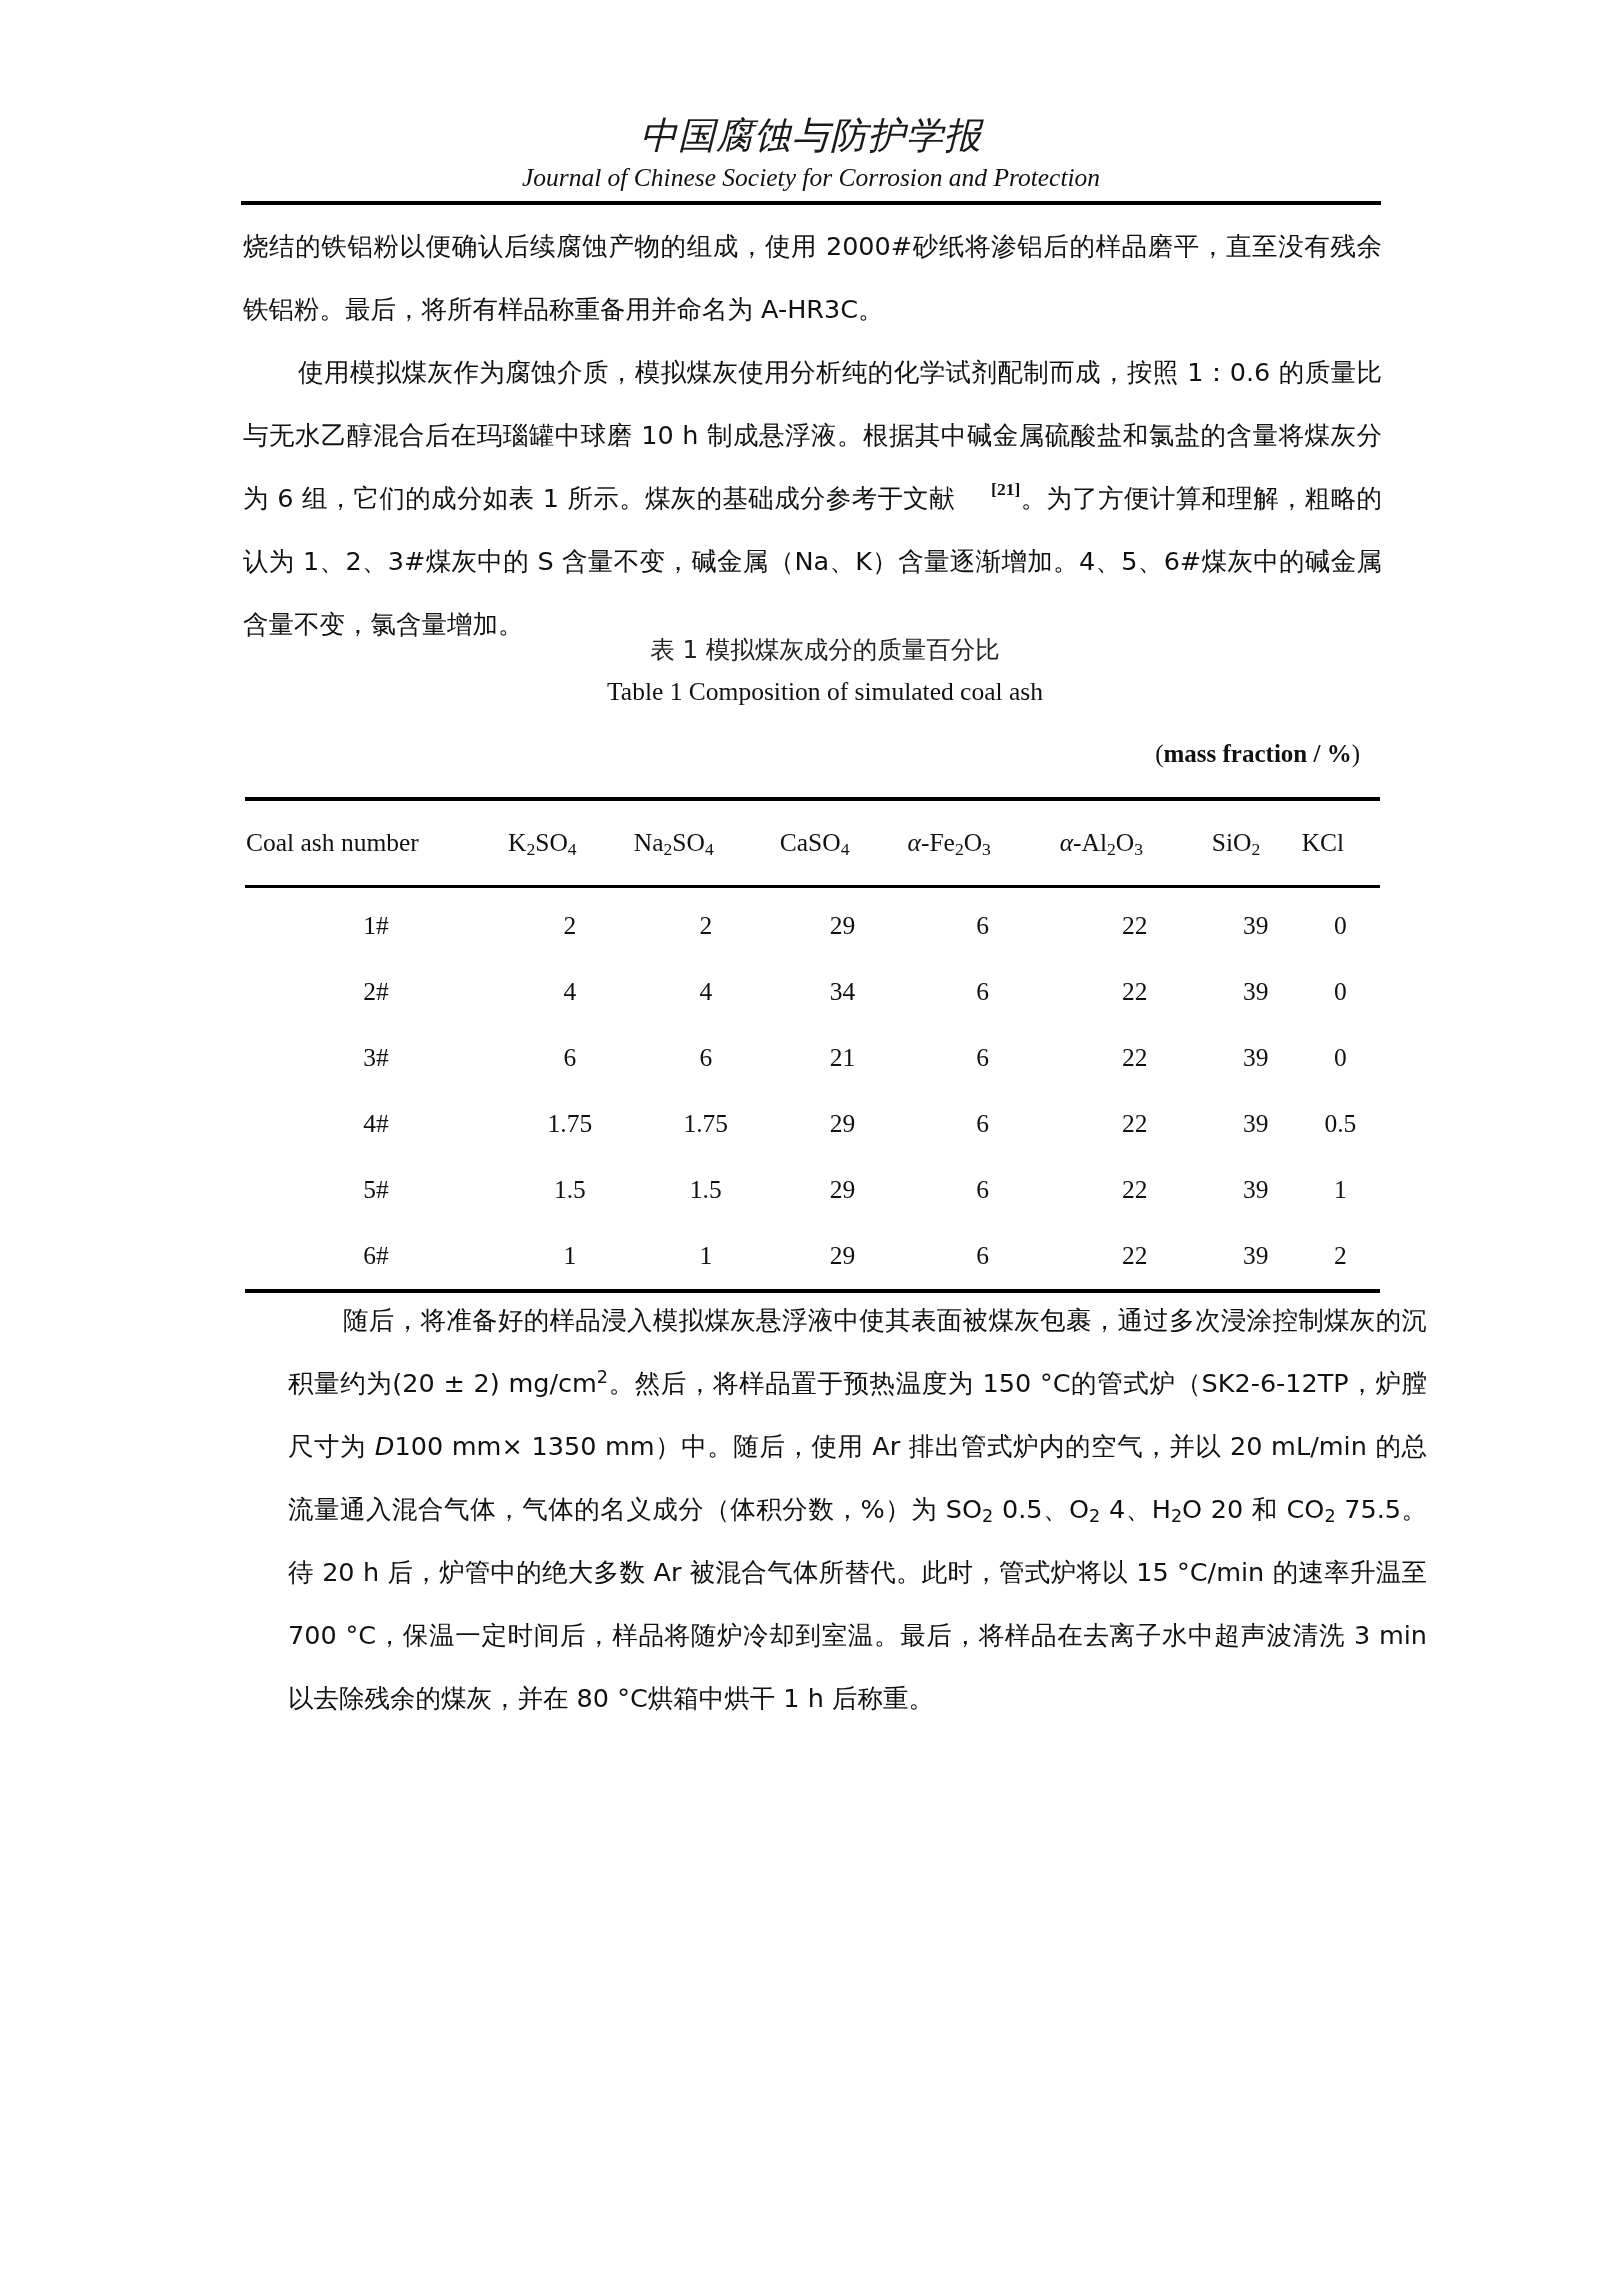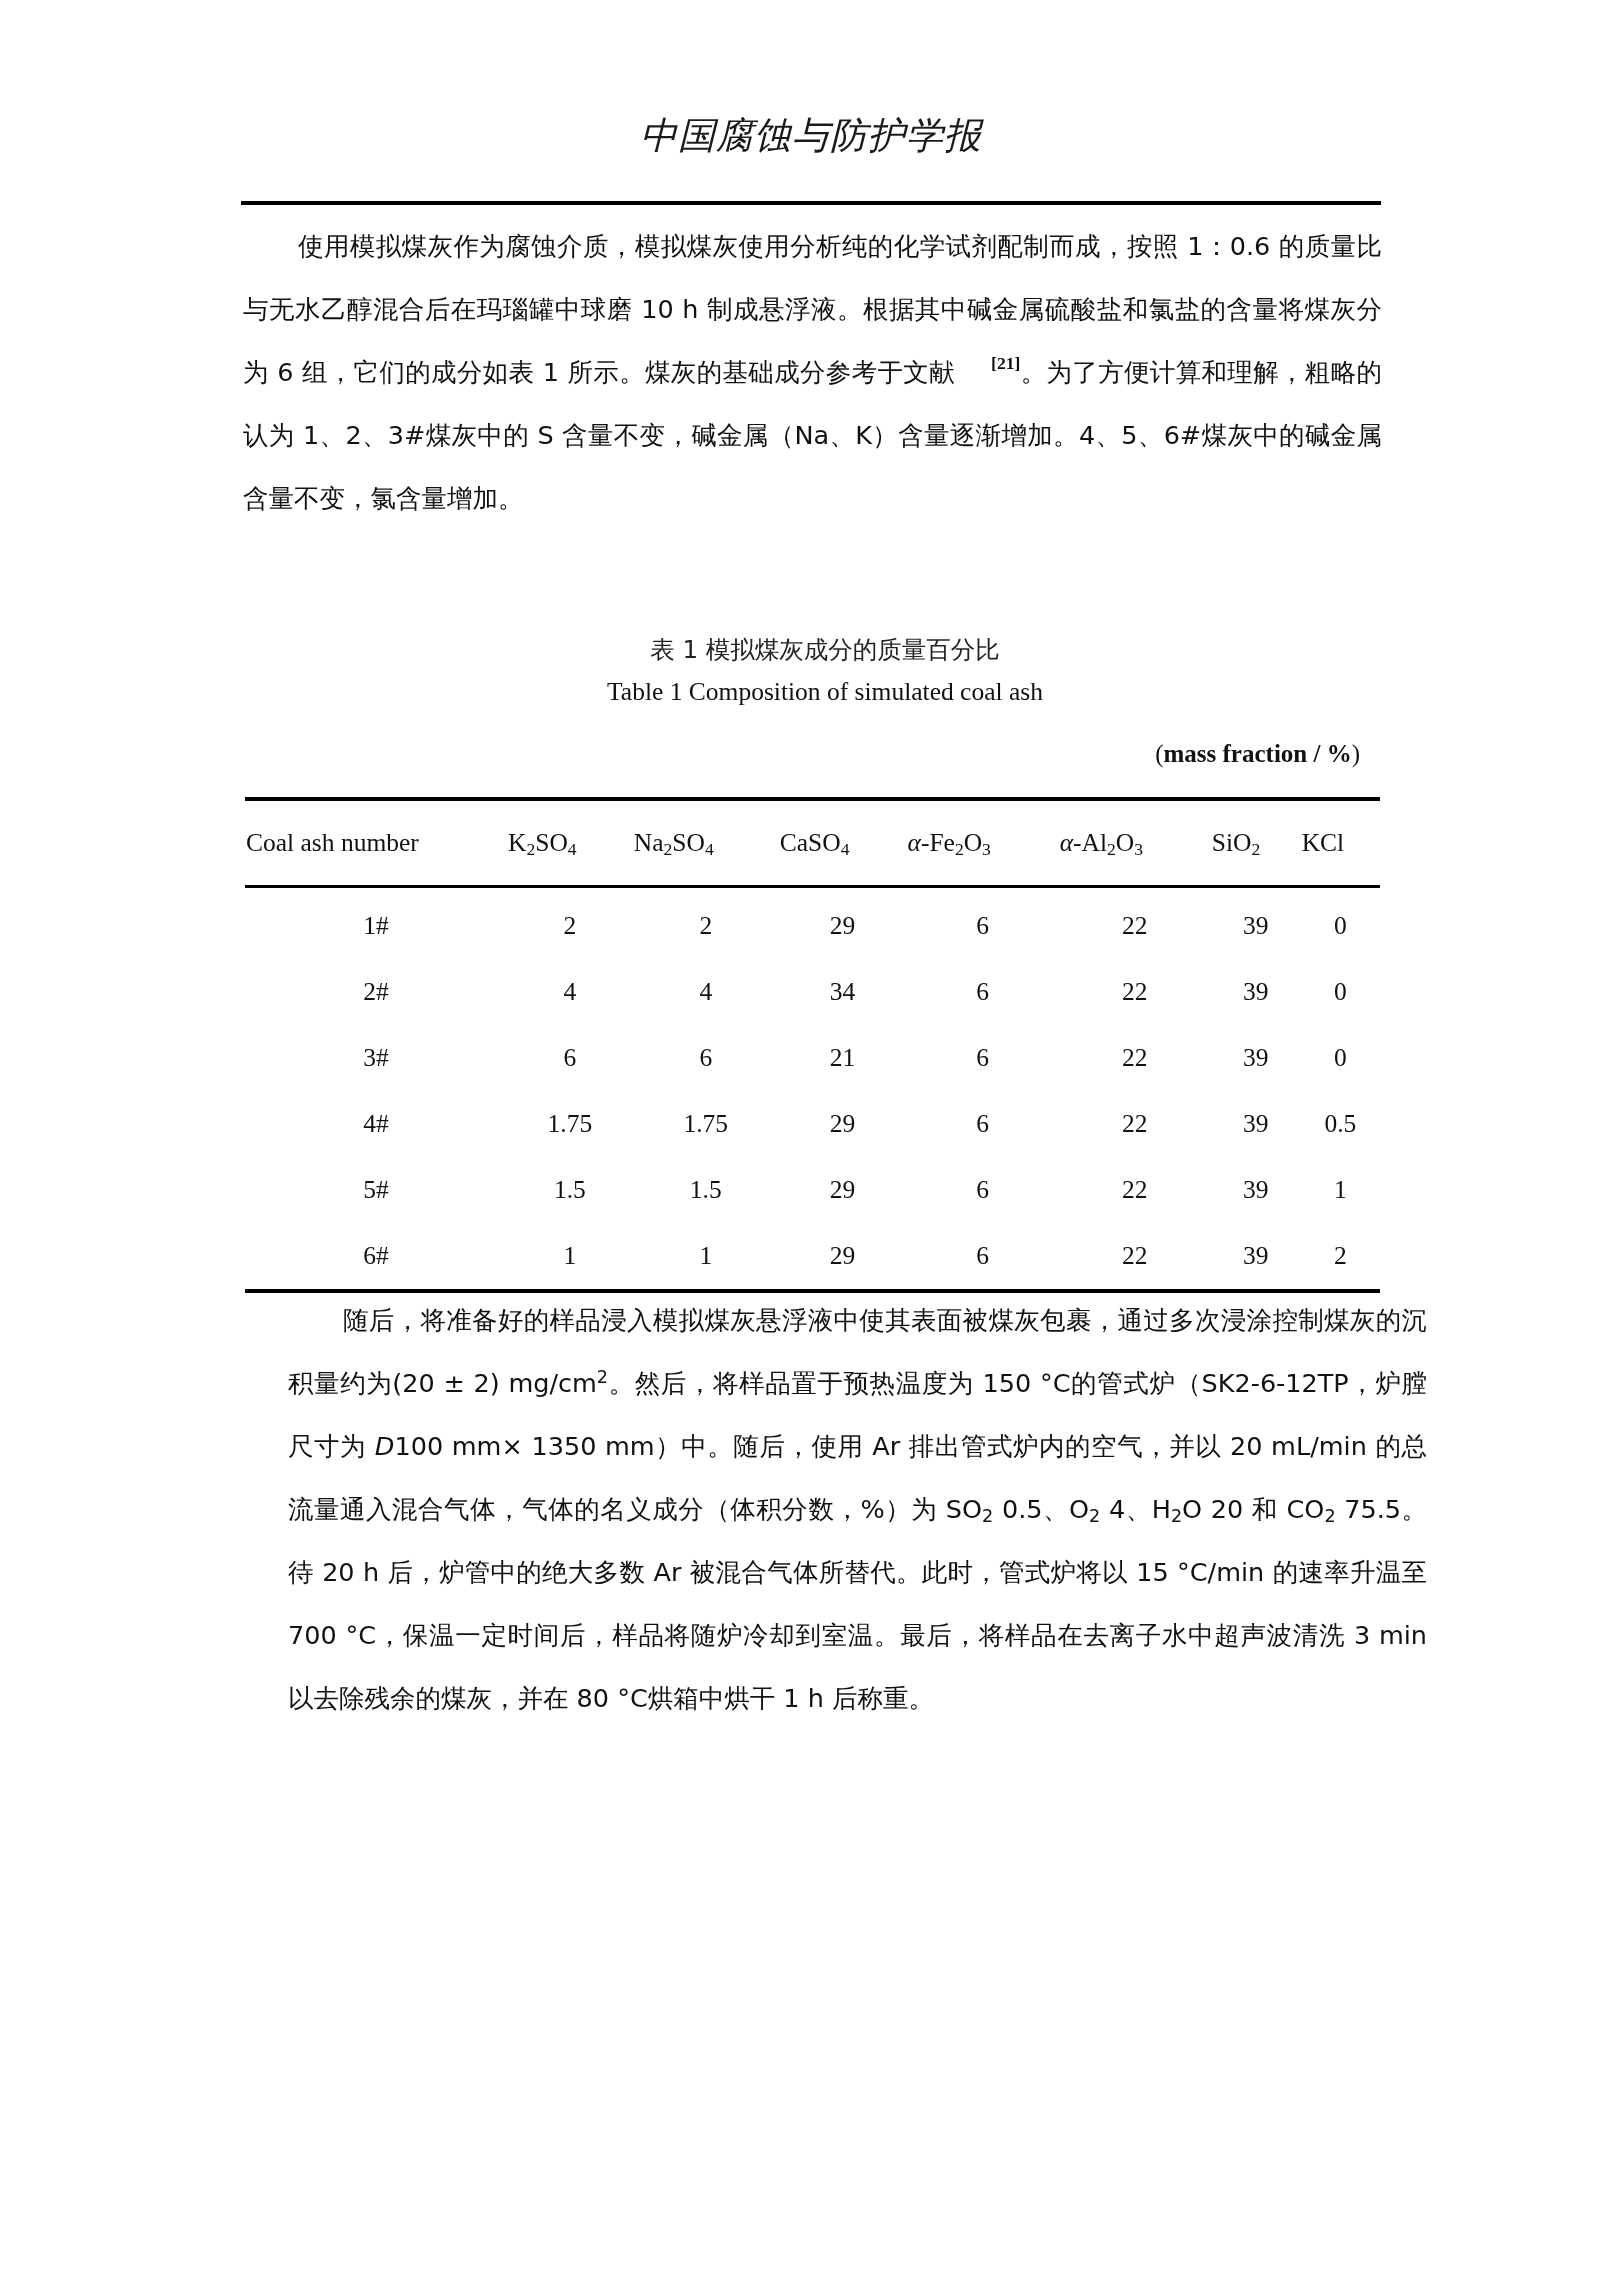--- a/index.html
+++ b/index.html
@@ -36,24 +36,26 @@
   td { height: 64px; text-align: center; }
   tbody tr:first-child td { padding-top: 5.9px; }
   th.first, td.first { width: 260px; }
   .sym-italic { font-style: italic; }
 </style>
 </head>
 <body>
 
 <div class="page-header">
   <div class="hdr-cn">中国腐蚀与防护学报</div>
+  <div class="hdr-en">Journal of Chinese Society for Corrosion and Protection</div>
 </div>
 <div class="hdr-rule"></div>
 
 <div class="body-text" id="p-block-1">
+  <p><span>烧结的铁铝粉以便确认后续腐蚀产物的组成，使用 2000#砂纸将渗铝后的样品磨平，直至没有残余铁铝粉。最后，将所有样品称重备用并命名为 A-HR3C。</span></p>
   <p class="indent"><span>使用模拟煤灰作为腐蚀介质，模拟煤灰使用分析纯的化学试剂配制而成，按照 1：0.6 的质量比与无水乙醇混合后在玛瑙罐中球磨 10 h 制成悬浮液。根据其中碱金属硫酸盐和氯盐的含量将煤灰分为 6 组，它们的成分如表 1 所示。煤灰的基础成分参考于文献</span><sup class="ref">[21]</sup><span>。为了方便计算和理解，粗略的认为 1、2、3#煤灰中的 S 含量不变，碱金属（Na、K）含量逐渐增加。4、5、6#煤灰中的碱金属含量不变，氯含量增加。</span></p>
 </div>
 
 <div class="caption cap-cn">表 1  模拟煤灰成分的质量百分比</div>
 <div class="caption cap-en">Table 1 Composition of simulated coal ash</div>
 <div class="unit-note"><span>(</span><b>mass fraction / %</b><span>)</span></div>
 
 <div class="tbl-wrap">
   <table>
     <thead>

